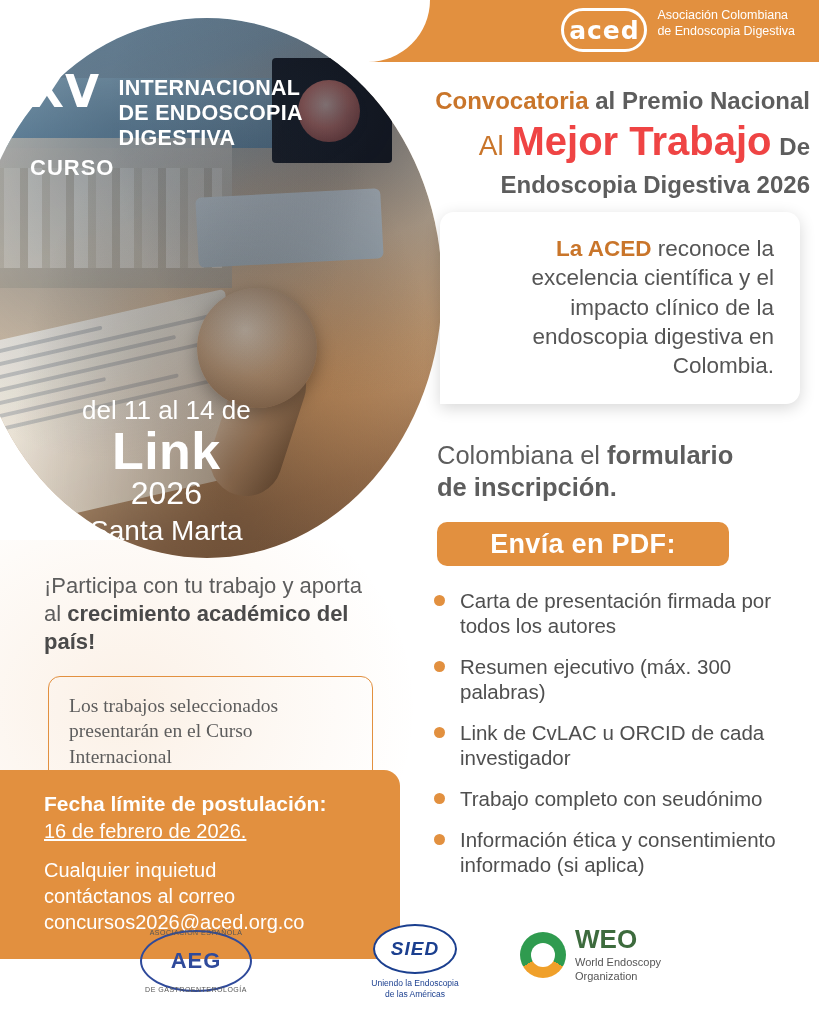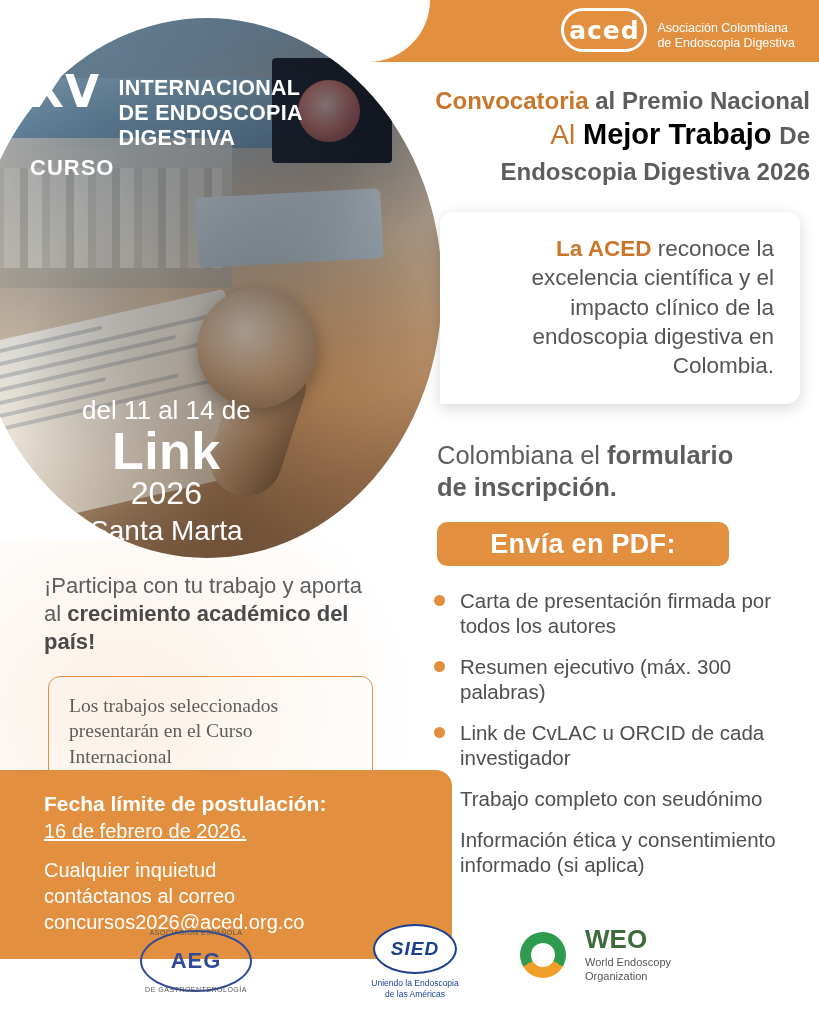--- a/index.html
+++ b/index.html
@@ -18,21 +18,21 @@
     background:#E2903F;
     border-bottom-left-radius:70px;
   }
   .header-bar .curve-mask{
     position:absolute; left:0; top:0; width:430px; height:62px;
     background:#ffffff;
     border-bottom-right-radius:70px;
   }
   .aced-logo{
     position:absolute; right:24px; top:8px;
-    display:flex; align-items:flex-end; gap:10px;
+    display:flex; align-items:flex-start; gap:10px;
   }
   .aced-mark{
     width:86px; height:44px; border:3px solid #ffffff; border-radius:22px;
     display:flex; align-items:center; justify-content:center;
     color:#ffffff; font-size:25px; font-weight:bold; letter-spacing:1px;
     font-family:"DejaVu Sans", sans-serif;
   }
   .aced-text{ color:#ffffff; font-size:12.5px; line-height:1.25; }
 
   
@@ -122,21 +122,21 @@
 
   
   .conv{
     position:absolute; left:410px; top:86px; width:400px; text-align:right;
     color:#C9752A; line-height:1.22;
   }
   .conv .l1{ font-size:24px; }
   .conv .l1 b{ font-weight:bold; color:#C9752A;}
   .conv .l1 .grey{ color:#5d5d5d; font-weight:bold;}
   .conv .l2{ font-size:28px; margin-top:2px;}
-  .conv .l2 b{ font-size:29px; font-weight:bold; color:#000000;}
+  .conv .l2 b{ font-size:40px; font-weight:bold; color:#ef4444;}
   .conv .l2 .grey{ color:#5d5d5d; font-weight:bold; font-size:24px;}
   .conv .l3{ font-size:24px; font-weight:bold; color:#5d5d5d; margin-top:4px;}
 
   .aced-card{
     position:absolute; left:440px; top:212px; width:360px; padding:22px 26px 24px;
     background:#ffffff; border-radius:14px 14px 14px 0;
     box-shadow:0 4px 16px rgba(0,0,0,.16);
     text-align:right; font-size:22.5px; line-height:1.3; color:#555;
   }
   .aced-card b{ color:#C9752A; font-weight:bold; }
@@ -171,21 +171,21 @@
   }
   .participa b{ font-weight:bold; color:#4a4a4a;}
 
   .sel-box{
     position:absolute; left:48px; top:676px; width:325px; padding:16px 20px;
     border:1.5px solid #E2903F; border-radius:12px;
     font-size:19.5px; line-height:1.3; color:#5d5d5d;font-family:Liberation Serif, serif;
   }
 
   .fecha-box{
-    position:absolute; left:0px; top:770px; width:452px; padding:20px 26px 24px 44px;
+    position:absolute; left:0px; top:770px; width:400px; padding:20px 26px 24px 44px;
     background:#E2903F; color:#ffffff;
     border-top-right-radius:16px; border-bottom-right-radius:16px;
     font-size:20px; line-height:1.35;
   }
   .fecha-box .b1{ font-weight:bold; font-size:21px;}
   .fecha-box .b2{ font-size:20px; margin-bottom:12px;text-decoration:underline;}
   .fecha-box .b3{ font-size:20px; line-height:1.3;}
 
   
   .logos{ position:absolute; left:0; bottom:8px; width:819px; height:92px;}
@@ -201,21 +201,21 @@
 
   .logo-sied{ left:345px; top:0px; width:140px;}
   .logo-sied .ring{
     width:84px; height:50px; border:2px solid #1b3f8f; border-radius:50%;
     margin:0 auto; display:flex;align-items:center;justify-content:center;
     background:#ffffff;
   }
   .logo-sied .mark{ color:#1b3f8f; font-size:19px; font-weight:bold; font-style:italic; letter-spacing:1px;}
   .logo-sied .cap{ font-size:8.5px; color:#1b3f8f; margin-top:4px; line-height:1.25;}
 
-  .logo-weo{ left:520px; top:2px; width:220px; display:flex; align-items:center; gap:19px; text-align:left;}
+  .logo-weo{ left:520px; top:2px; width:220px; display:flex; align-items:center; gap:9px; text-align:left;}
   .logo-weo .leaf{
     width:46px;height:46px;border-radius:50%;
     background:conic-gradient(#2f9b4f 0deg 120deg,#f0a02a 120deg 240deg,#2f9b4f 240deg 360deg);
     position:relative;
   }
   .logo-weo .leaf:after{ content:""; position:absolute; inset:11px; border-radius:50%; background:#ffffff;}
   .logo-weo .wname{ font-size:26px; font-weight:bold; color:#3d6b3d; line-height:1;}
   .logo-weo .wsub{ font-size:11px; color:#555; line-height:1.3; margin-top:3px;}
 
   

